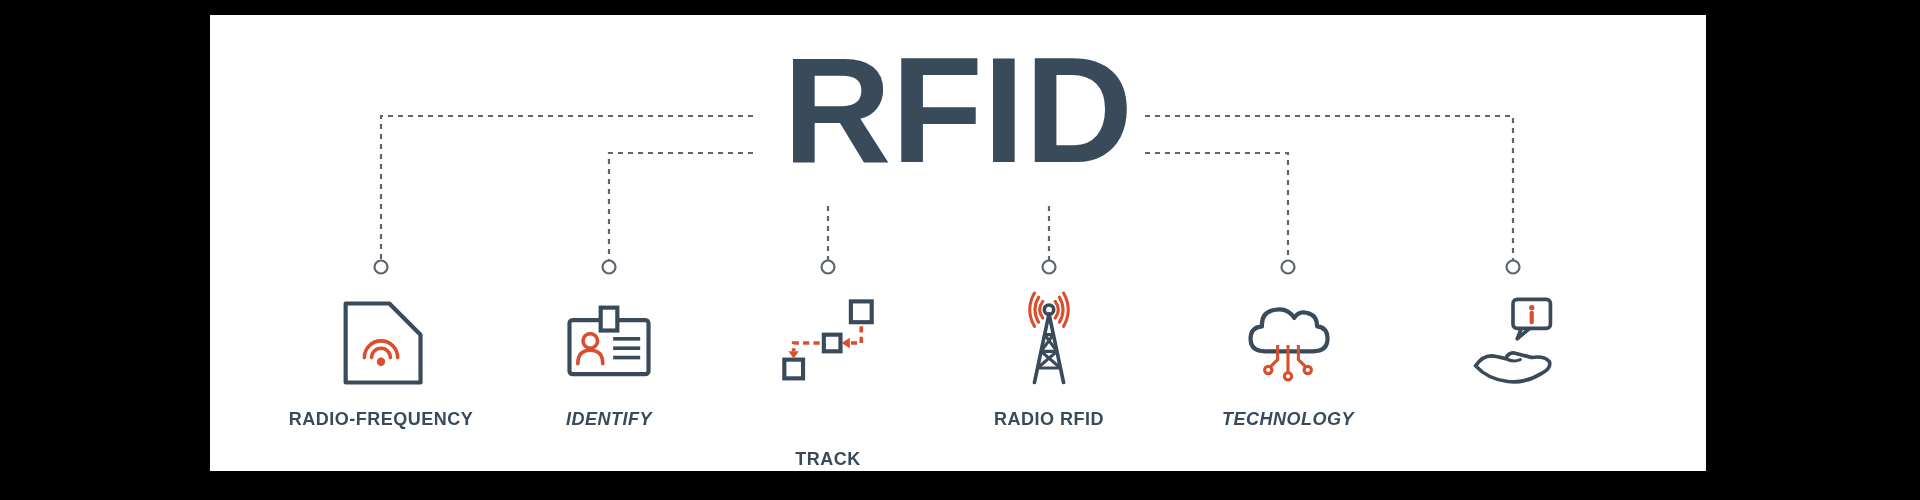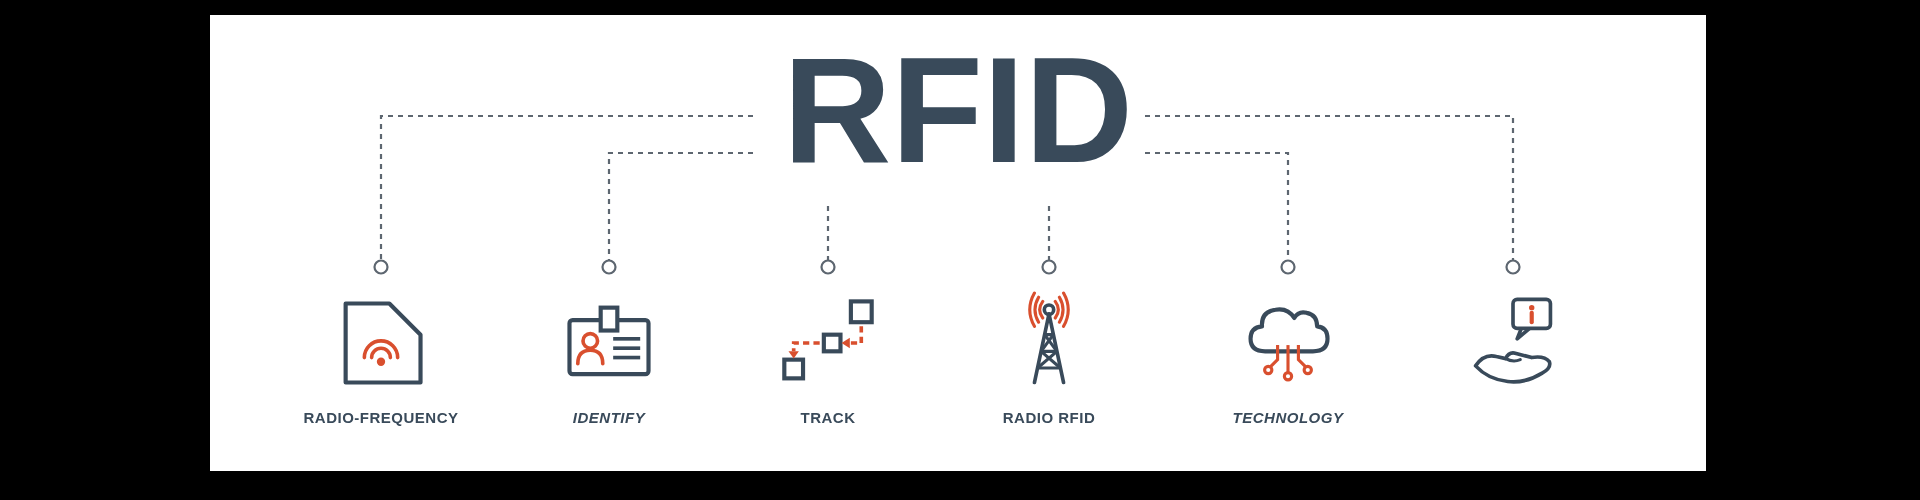--- a/index.html
+++ b/index.html
@@ -60,29 +60,29 @@
     position: absolute;
     top: 276px;
     width: 260px;
     display: flex;
     flex-direction: column;
     align-items: center;
   }
   .item .icon svg { display: block; width: 104px; height: 104px; }
   .item .label {
     margin-top: 14px;
-    font-size: 15px;
+    font-size: 18px;
     font-weight: bold;
     color: #394a5a;
     letter-spacing: 0.5px;
     white-space: nowrap;
   }
   .pos-1 { left: 41px; }
   .pos-2 { left: 269px; font-style: italic; }
-  .pos-3 { left: 488px; }
+  .pos-3 { left: 488px; gap: 40px; }
   .pos-4 { left: 709px; }
   .pos-5 { left: 948px; font-style: italic; }
   .pos-6 { left: 1173px; }
 </style>
 </head>
 <body>
 
 <div class="stage">
   <div class="panel">
 

